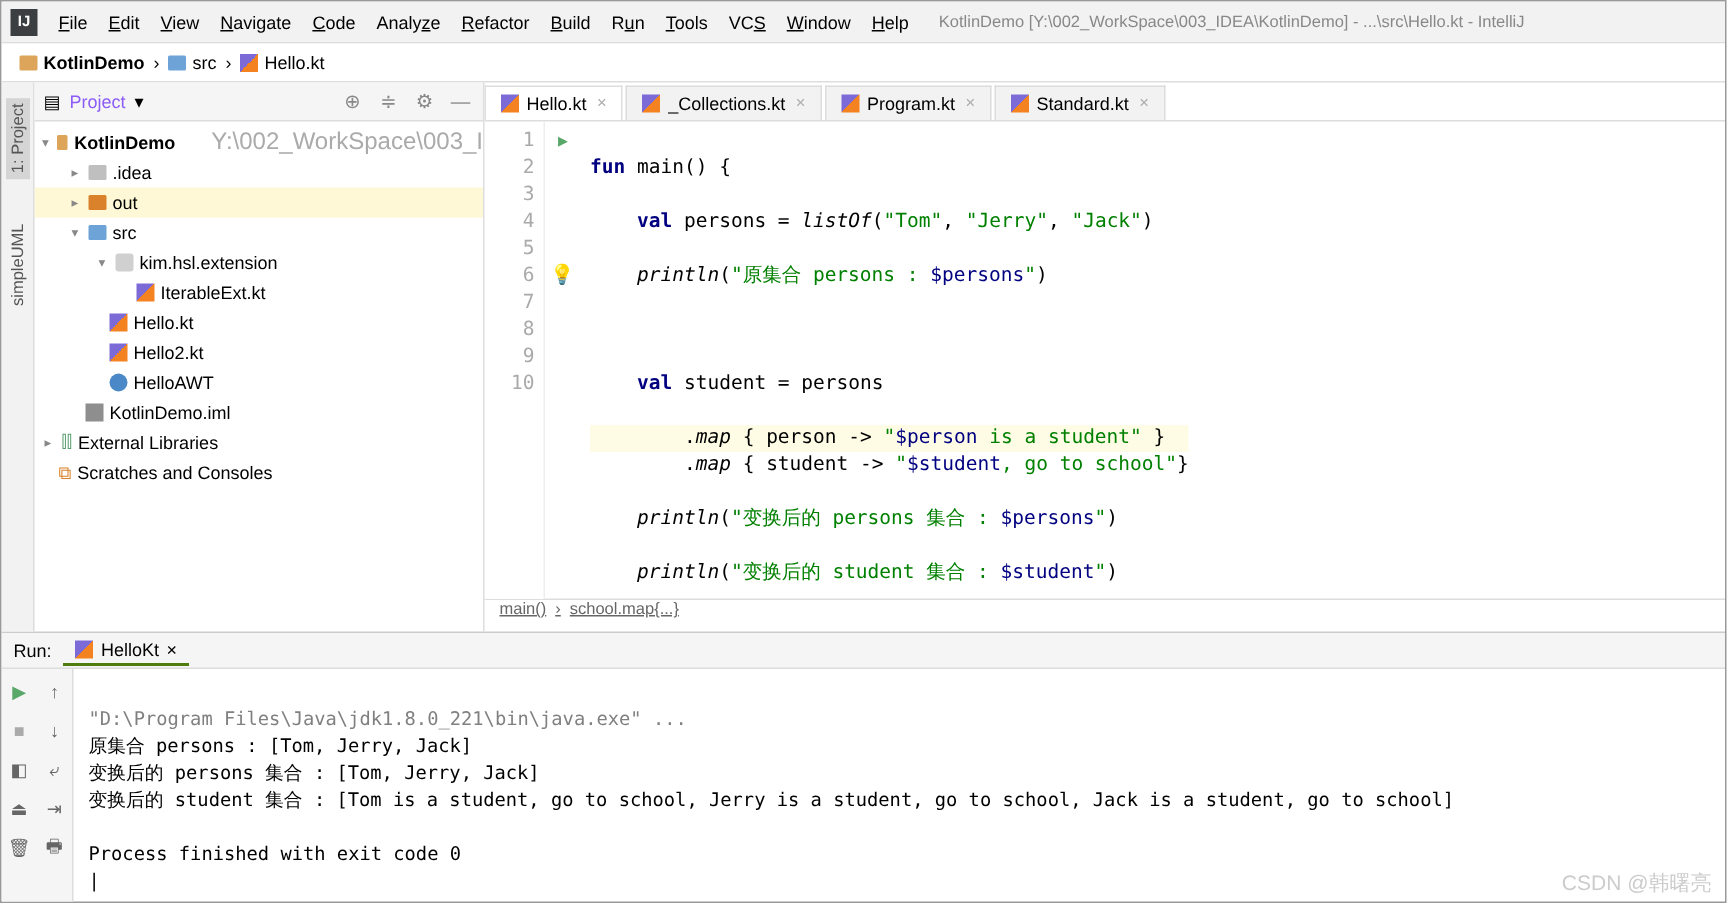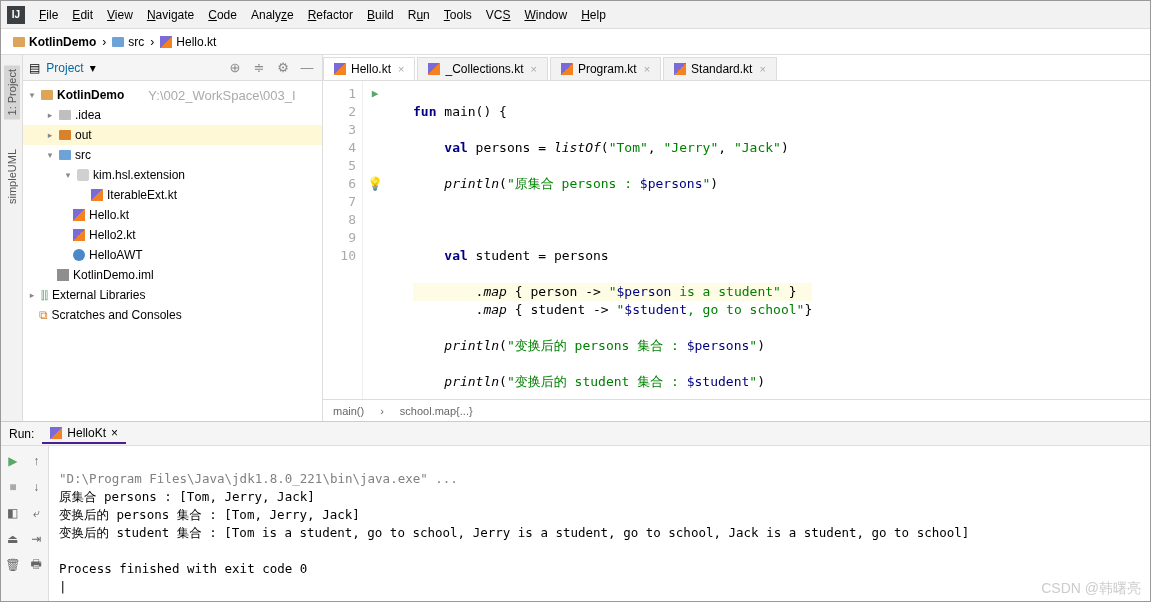--- a/index.html
+++ b/index.html
@@ -13,50 +13,50 @@
 .crumb { display: flex; align-items: center; gap: 4px; padding: 2px 4px; }
 .folder-icon { width: 12px; height: 10px; background: #dca55a; border-radius: 1px; display:inline-block; }
 .folder-icon.blue { background: #6ea3d8; }
 .kt-icon { width: 12px; height: 12px; background: linear-gradient(135deg,#7c6bd6 50%,#f58220 50%); display:inline-block; }
 .body-area { display: flex; height: calc(100% - 28px - 26px - 180px); }
 .left-gutter { width: 22px; background: #f2f2f2; border-right: 1px solid #ddd; display:flex; flex-direction:column; align-items:center; gap:30px; padding-top:10px; }
 .vlabel { writing-mode: vertical-rl; transform: rotate(180deg); font-size: 11px; color: #555; cursor:pointer; }
 .vlabel.sel { background:#d5d5d5; padding:4px 2px; }
 .sidebar { width: 300px; border-right: 1px solid #ddd; display:flex; flex-direction:column; }
 .sidebar-header { display:flex; align-items:center; height:26px; padding:0 6px; border-bottom:1px solid #ddd; background:#f5f5f5; gap:6px; }
-.sidebar-header .title { font-weight:normal; color:#0369a1; }
+.sidebar-header .title { font-weight:normal; color:#8b5cf6; }
 .sidebar-header .spacer { flex:1; }
 .hdr-btn { width:18px; height:18px; display:flex; align-items:center; justify-content:center; color:#888; cursor:pointer; font-size:13px; }
 .tree { padding: 4px 0; font-size:12px; overflow:auto; flex:1; }
 .tree-row { display:flex; align-items:center; height:20px; padding-left:4px; gap:4px; white-space:nowrap; cursor:pointer; }
 .tree-row.sel { background:#fff8d6; }
 .arrow { width:10px; color:#888; font-size:9px; text-align:center; }
-.tree-path { color:#aaa; font-size:13px; margin-left:20px; }
+.tree-path { color:#aaa; font-size:16px; margin-left:20px; }
 .pkg-icon { width:12px; height:12px; background:#d0d0d0; border-radius:2px; display:inline-block; }
 .lib-icon { color:#5a9e6f; font-size:11px; }
 .editor { flex:1; display:flex; flex-direction:column; }
 .tabs { display:flex; height:26px; border-bottom:1px solid #ddd; align-items:flex-end; }
 .tab { display:flex; align-items:center; gap:5px; padding:4px 10px; border:1px solid #ddd; border-bottom:none; background:#f2f2f2; margin-right:2px; font-size:12px; cursor:pointer; }
 .tab.active { background:#fff; }
 .tab .close { color:#aaa; font-size:11px; margin-left:2px; }
 .code-area { display:flex; flex:1; font-family: "Consolas", monospace; font-size:13px; overflow:auto; }
 .ln-col { width:40px; text-align:right; color:#aaa; padding:4px 6px 4px 0; background:#fff; border-right:1px solid #eee; line-height:18px; }
 .gutter2 { width:24px; padding-top:4px; line-height:18px; text-align:center; }
 .run-glyph { color:#59a869; font-size:11px; }
 .bulb { color:#e2a100; font-size:13px; }
-.code { padding:4px 0 4px 6px; line-height:18px; white-space:pre;margin-left:20px; }
+.code { padding:4px 0 4px 6px; line-height:18px; white-space:pre; }
 .hl-line { background:#fffce6; display:inline-block; width:100%; }
 .kw { color:#000080; font-weight:bold; }
 .it { font-style:italic; color:#000; }
 .str { color:#008000; }
 .tmpl { color:#000080; }
-.breadcrumb2 { height:22px; border-top:1px solid #ddd; display:flex; align-items:center; padding:0 10px; font-size:11px; color:#666; gap:16px; }
+.breadcrumb2 { height:22px; border-top:1px solid #ddd; display:flex; align-items:flex-start; padding:0 10px; font-size:11px; color:#666; gap:6px;text-decoration:underline; }
 .run-panel { height:222px; border-top:1px solid #ccc; display:flex; flex-direction:column; }
 .run-header { height:24px; display:flex; align-items:center; padding:0 8px; background:#f5f5f5; border-bottom:1px solid #ddd; gap:8px; }
-.run-tab { display:flex; align-items:center; gap:5px; padding:2px 8px; border-bottom:2px solid #4c1d95; }
+.run-tab { display:flex; align-items:center; gap:5px; padding:2px 8px; border-bottom:2px solid #4d7c0f; }
 .run-body { display:flex; flex:1; }
 .run-tools { width:48px; background:#f5f5f5; border-right:1px solid #ddd; display:flex; }
 .tool-col { width:24px; display:flex; flex-direction:column; align-items:center; gap:8px; padding-top:6px; }
 .tool-btn { width:18px; height:18px; display:flex; align-items:center; justify-content:center; color:#666; cursor:pointer; font-size:12px; }
 .play { color:#59a869; }
 .console { flex:1; font-family:"Consolas",monospace; font-size:12.5px; padding:6px 10px; line-height:18px; white-space:pre; overflow:auto; }
 .console .head { color:#808080; }
 .console .exit { color:#000; }
 .watermark { position:absolute; right:10px; bottom:4px; color:#ccc; font-size:14px; }
 </style>
@@ -71,20 +71,21 @@
   <span class="menu-item"><u>N</u>avigate</span>
   <span class="menu-item"><u>C</u>ode</span>
   <span class="menu-item">Analy<u>z</u>e</span>
   <span class="menu-item"><u>R</u>efactor</span>
   <span class="menu-item"><u>B</u>uild</span>
   <span class="menu-item">R<u>u</u>n</span>
   <span class="menu-item"><u>T</u>ools</span>
   <span class="menu-item">VC<u>S</u></span>
   <span class="menu-item"><u>W</u>indow</span>
   <span class="menu-item"><u>H</u>elp</span>
+  <span class="title-text">KotlinDemo [Y:\002_WorkSpace\003_IDEA\KotlinDemo] - ...\src\Hello.kt - IntelliJ</span>
 </div>
 
 <div class="navbar">
   <span class="crumb">
       <span class="folder-icon"></span>
       <b>KotlinDemo</b>
     </span>
   <span class="sep">›</span>
   <span class="crumb">
       <span class="folder-icon blue"></span>

